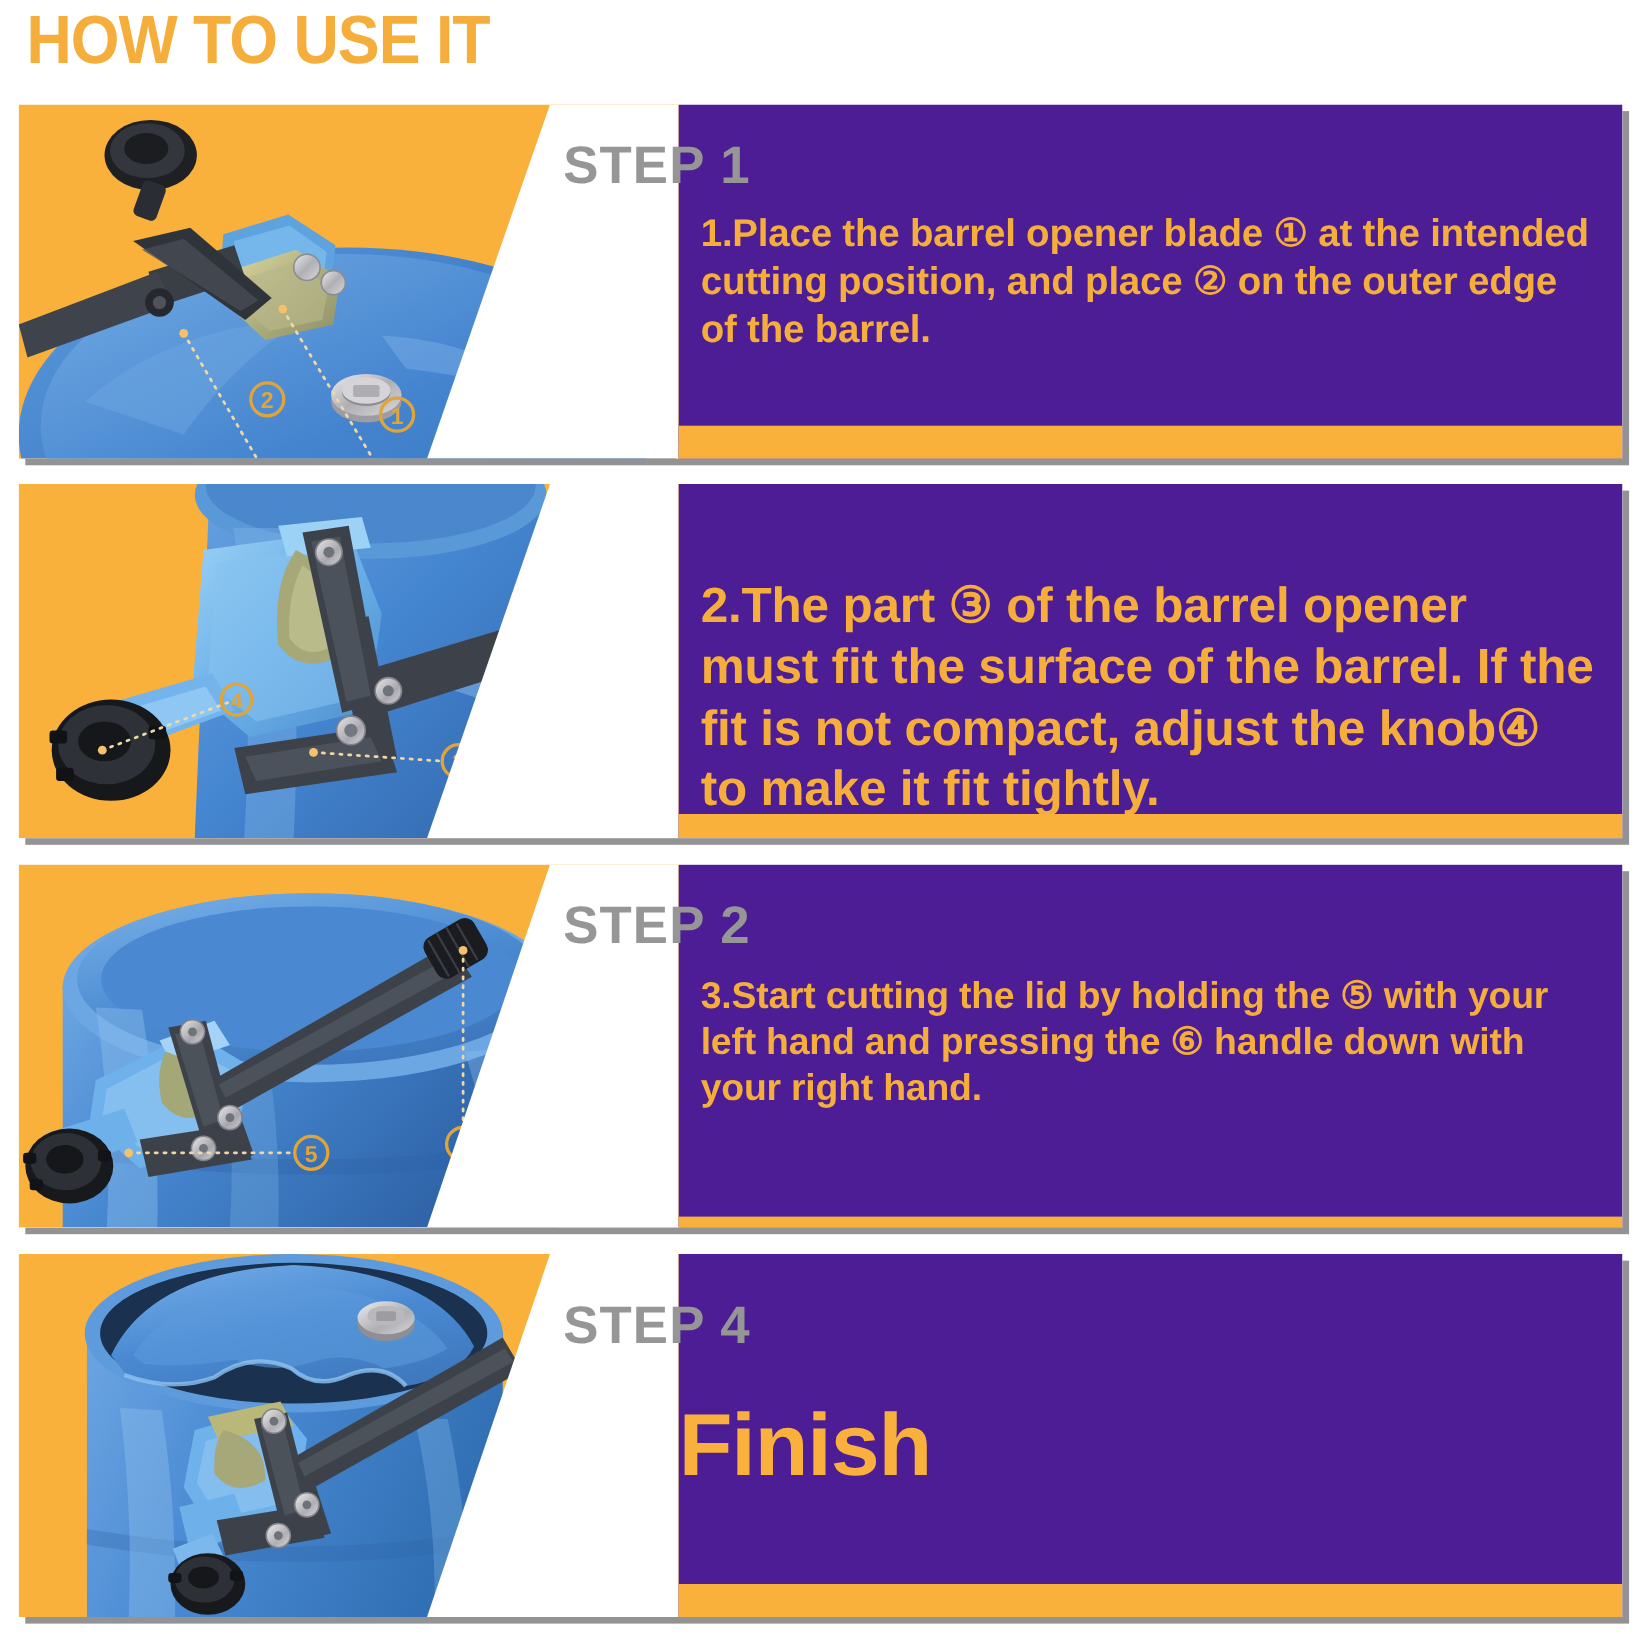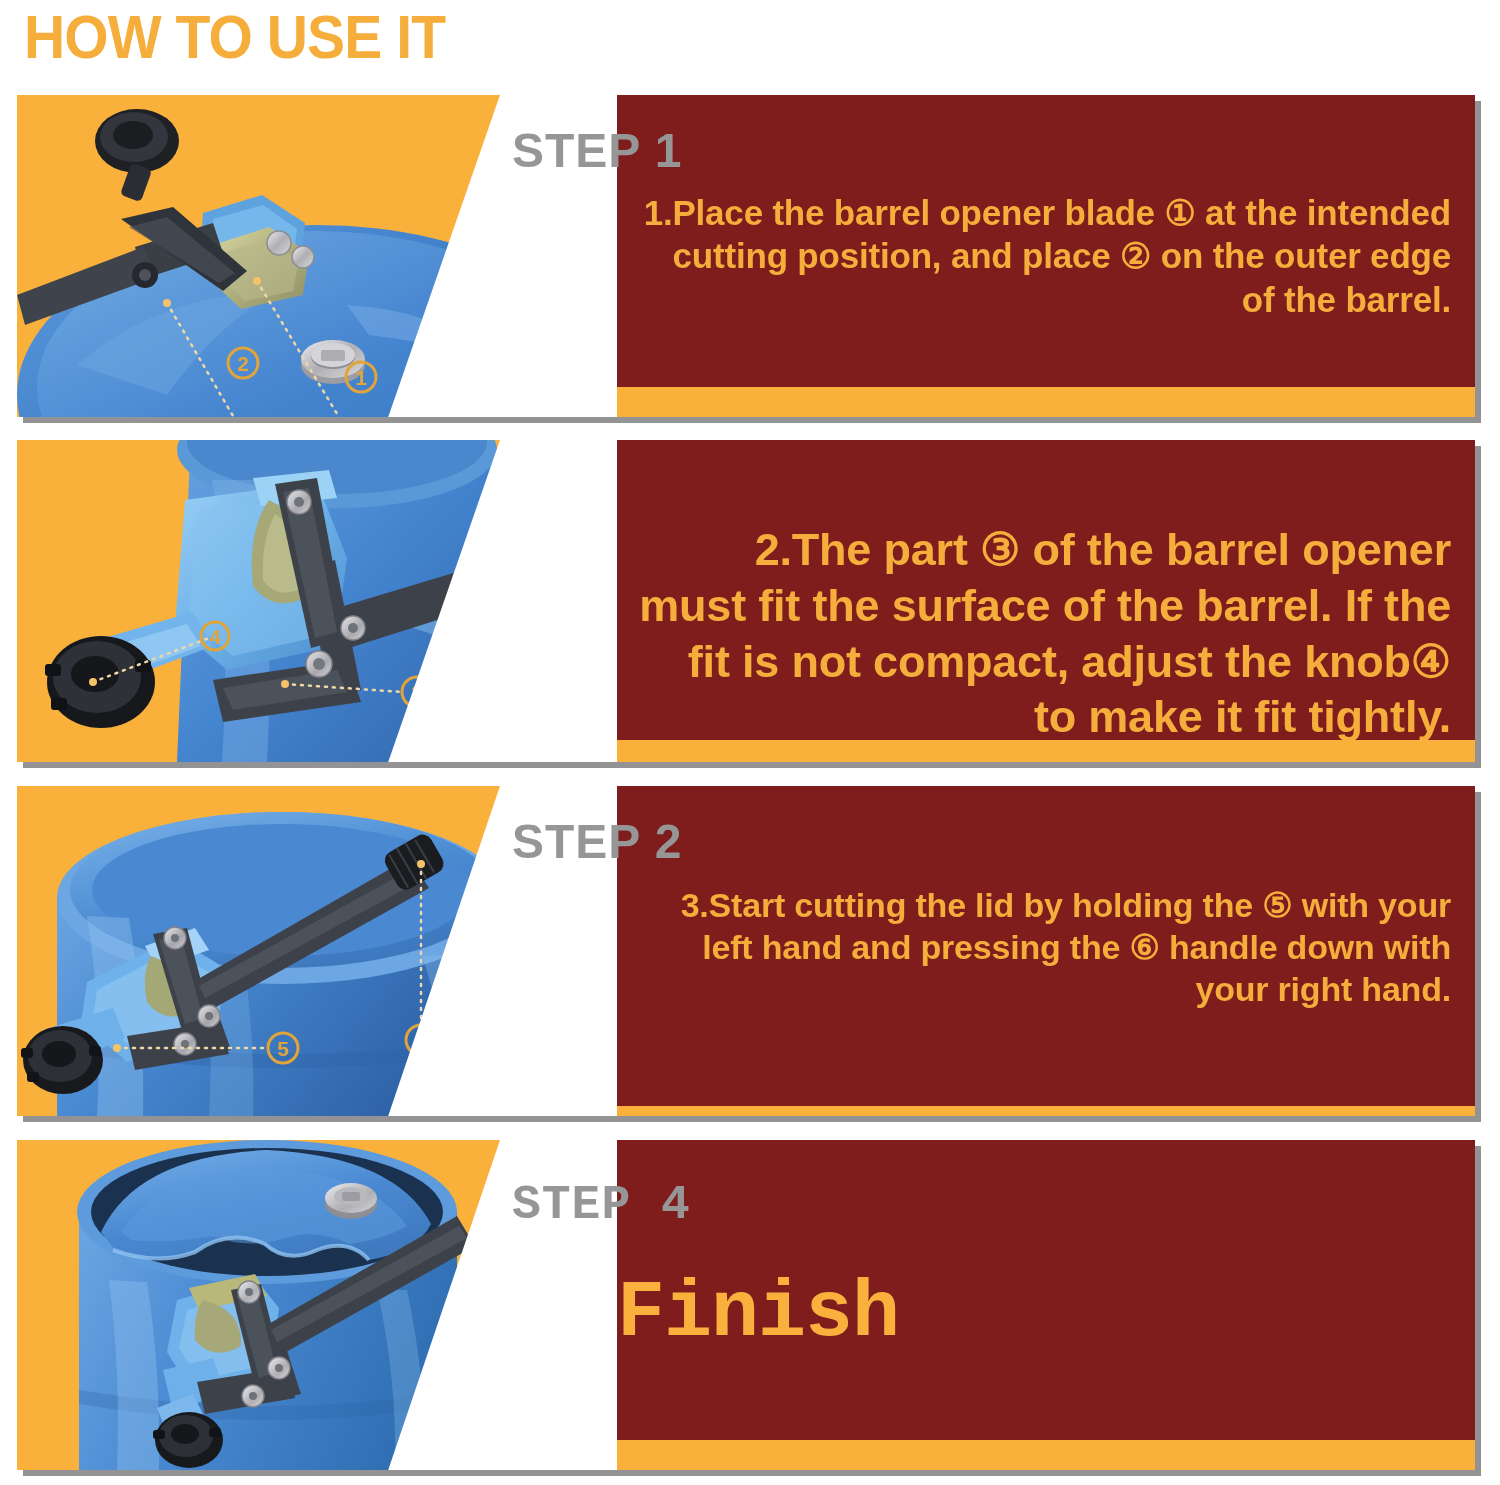--- a/index.html
+++ b/index.html
@@ -30,21 +30,21 @@
     position:absolute;
     left:17px;
     width:1458px;
     background:#ffffff;
     box-shadow:6px 6px 0 0 rgba(128,128,132,0.85);
     overflow:hidden;
   }
   #card1{top:95px;  height:322px;}
   #card2{top:440px; height:322px;}
   #card3{top:786px; height:330px;}
-  #card4{top:1140px;height:330px;font-family:Liberation Mono, monospace;}
+  #card4{top:1140px;height:330px;}
 
   
   .panel-art{
     position:absolute;
     left:0; top:0; bottom:0;
     width:600px;
     background:#FAB13C;
     overflow:hidden;
   }
   
@@ -52,21 +52,21 @@
     position:absolute;
     top:0; bottom:0; right:0;
     width:260px;
     background:#ffffff;
     clip-path:polygon(55% 0,100% 0,100% 100%,100% 100%,12% 100%);
   }
   
   .panel-text{
     position:absolute;
     left:600px; right:0; top:0; bottom:0;
-    background:#7f1d1d;
+    background:#4c1d95;
   }
   
   .bottom-strip{
     position:absolute;
     left:0; right:0; bottom:0;
     height:30px;
     background:#FAB13C;
   }
   #card1 .bottom-strip{height:30px;}
   #card2 .bottom-strip{height:22px;}
@@ -84,21 +84,20 @@
   }
   .step-body{
     position:absolute;
     left:20px; right:24px;
     top:96px;
     font-size:35px;
     font-weight:bold;
     color:#F5AE3C;
     line-height:1.24;
     letter-spacing:-0.2px;
-    text-align:right;
   }
   #card2 .step-body{top:82px;font-size:45px;}
   #card3 .step-body{top:98px;font-size:34px;}
 
   .finish-text{
     position:absolute;
     left:0; right:0;
     top:128px;
     text-align:left;
     font-size:80px;

